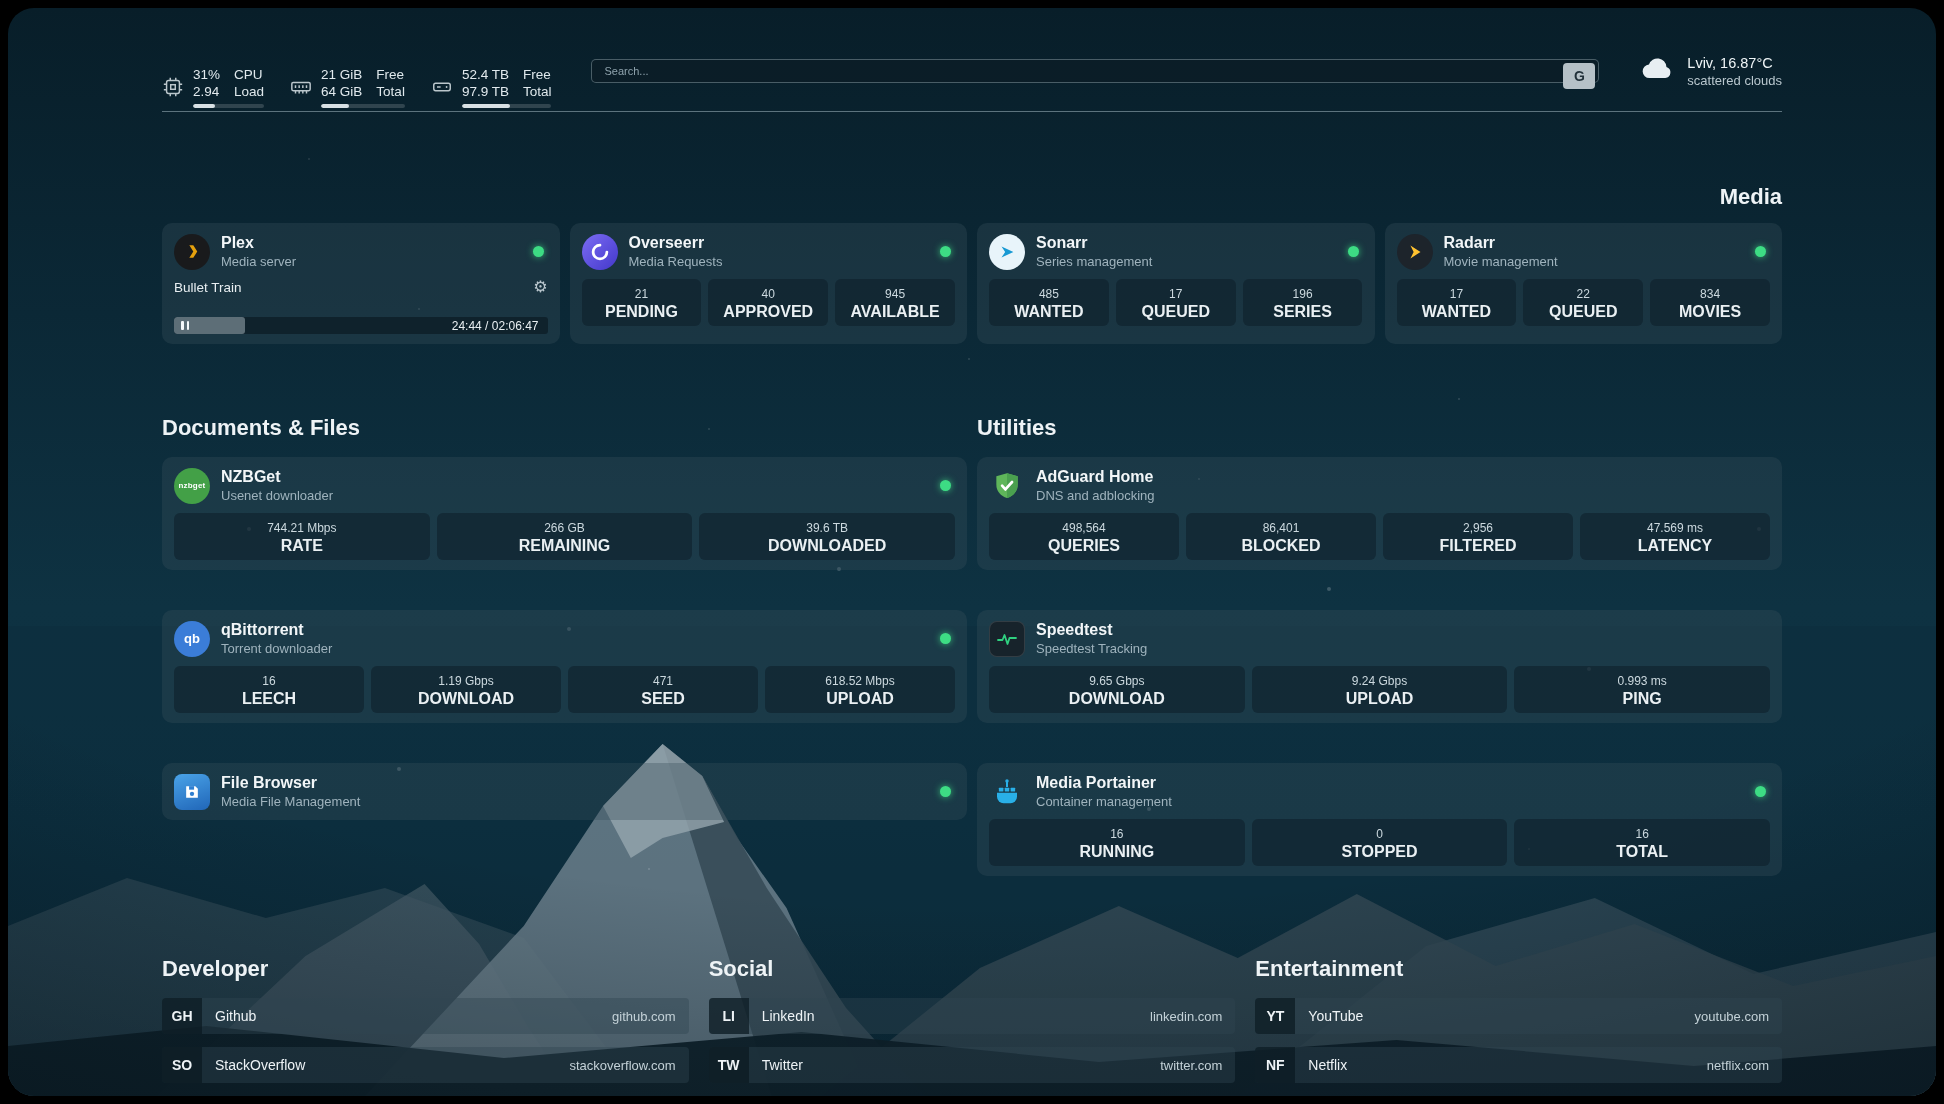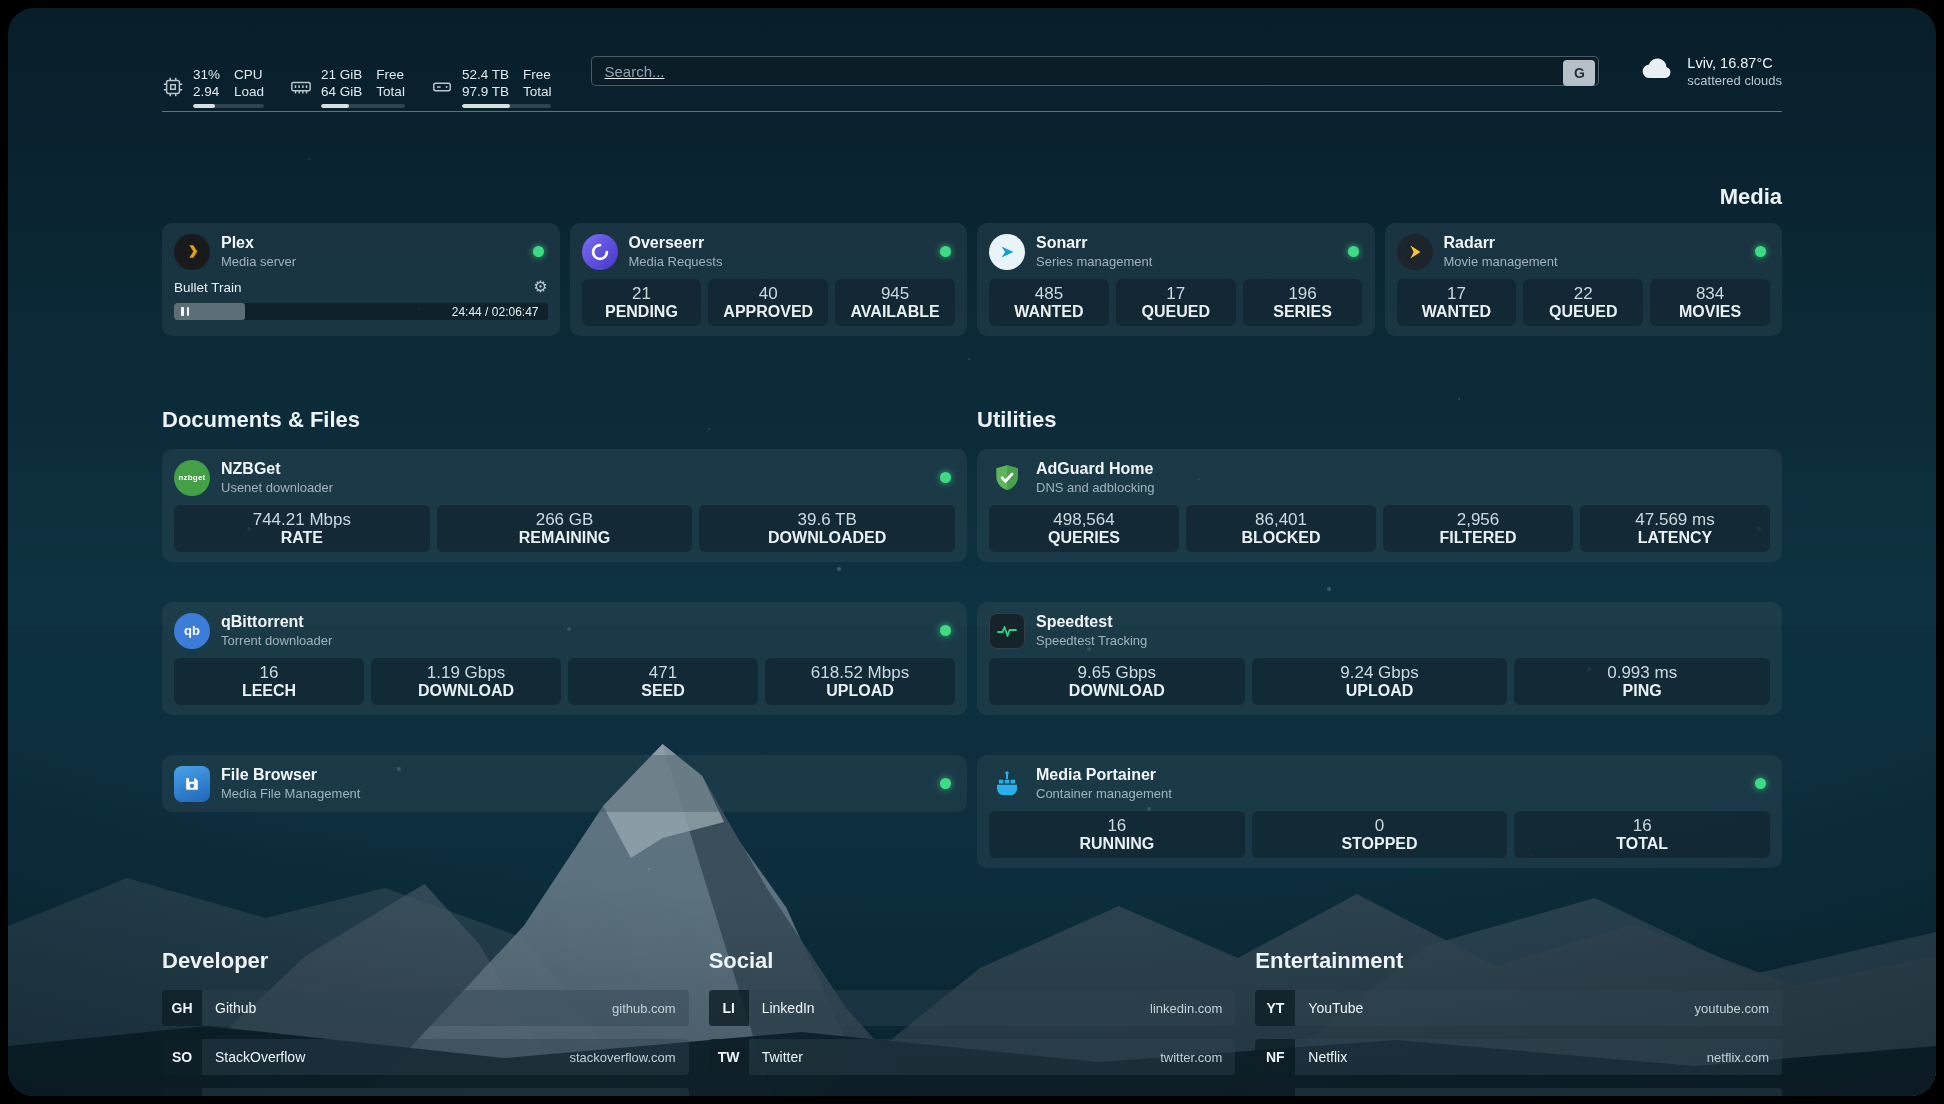--- a/index.html
+++ b/index.html
@@ -28,23 +28,23 @@
   .resources { display:flex; gap:26px; align-items:center; }
   .res { display:flex; align-items:center; gap:9px;margin-top:32px; }
   .res-icon { display:flex; align-items:center; opacity:.9; }
   .res-body { display:flex; flex-direction:column; }
   .res-grid { display:grid; grid-template-columns:auto auto; column-gap:14px; font-size:13.5px; line-height:17px; color:#e2eaee; }
   .res-grid .lbl { color:#dfe8ec; }
   .res-bar { margin-top:4px; height:4px; border-radius:2px; background:rgba(255,255,255,.16); overflow:hidden; }
   .res-bar i { display:block; height:100%; background:#d8e0e4; border-radius:2px; }
 
   .searchwrap { flex:1; margin:0 40px; position:relative; }
-  .search-input { width:100%; height:30px; border-radius:5px; border:1px solid rgba(176,196,206,.38);
-    background:rgba(12,28,37,.55); color:#e7eef2; font-size:15px; padding:0 48px 0 12px; outline:none;
-    font-family:"Liberation Sans","DejaVu Sans",sans-serif;text-decoration:underline; }
+  .search-input { width:100%; height:24px; border-radius:5px; border:1px solid rgba(176,196,206,.38);
+    background:rgba(12,28,37,.55); color:#e7eef2; font-size:11px; padding:0 48px 0 12px; outline:none;
+    font-family:"Liberation Sans","DejaVu Sans",sans-serif; }
   .search-input::placeholder { color:#8fa3ad; }
   .search-btn { position:absolute; right:4px; top:4px; width:32px; height:26px; border-radius:4px;
     background:#b6c1c7; color:#22313a; font-size:14px; font-weight:bold; display:flex; align-items:center; justify-content:center; cursor:pointer; }
 
   .weather { display:flex; align-items:center; gap:12px; }
   .weather-text { text-align:left; }
   .weather-loc { font-size:14.5px; color:#eef4f6; }
   .weather-cond { font-size:13px; color:#b9c7ce; margin-top:2px; }
 
   .divider { margin-top:14px; border:none; border-top:1px solid rgba(195,215,224,.45); }
@@ -60,21 +60,21 @@
 
   .card { background:rgba(56,80,92,.34); border-radius:10px; padding:10px 12px; cursor:pointer; }
   .card-head { display:flex; align-items:center; gap:11px; }
   .card-titles { flex:1; min-width:0; }
   .card-name { font-size:16px; font-weight:600; color:#f2f6f8; line-height:20px; }
   .card-desc { font-size:13px; color:#9fb3bd; line-height:16px; margin-top:1px; }
   .dot { width:11px; height:11px; border-radius:50%; background:#3ddc84; box-shadow:0 0 7px rgba(61,220,132,.8); margin-right:4px; }
 
   .stats { display:flex; gap:7px; margin-top:9px; }
   .stat { flex:1; background:rgba(13,30,40,.55); border-radius:6px; padding:6px 4px 7px; text-align:center; }
-  .stat-value { font-size:17px; color:#ccd9df; line-height:18px; }
+  .stat-value { font-size:12px; color:#ccd9df; line-height:18px; }
   .stat-label { font-size:16px; font-weight:700; color:#eaf0f3; line-height:15px; margin-top:1px; }
 
   
   .svc { width:36px; height:36px; border-radius:50%; flex:0 0 auto; display:flex; align-items:center; justify-content:center; overflow:hidden; }
   .svc.square { border-radius:8px; }
   .svc-plex { background:#191a1c; }
   .svc-overseerr { background:linear-gradient(135deg,#7c6cf4,#4338ca); }
   .svc-sonarr { background:#e8f4fa; }
   .svc-radarr { background:#1d242b; }
   .svc-nzbget { background:#43a047; }
@@ -83,21 +83,21 @@
   .svc-qb span { color:#fff; font-size:13px; font-weight:700; }
   .svc-fb { background:linear-gradient(160deg,#4aa3e8,#2066b8); }
   .svc-speedtest { background:#17232b; border:1px solid rgba(255,255,255,.12); }
   .svc-portainer { background:transparent; }
   .svc-adguard { background:transparent; }
 
   
   .np-row { display:flex; align-items:center; margin-top:9px; }
   .np-title { flex:1; font-size:13.5px; color:#e8eef1; }
   .gear { font-size:16px; color:#b9c6cd; cursor:pointer; line-height:16px; }
-  .track { position:relative; margin-top:8px; height:17px; border-radius:3px; background:rgba(9,22,30,.62); overflow:hidden; }
+  .track { position:relative; margin-top:22px; height:17px; border-radius:3px; background:rgba(9,22,30,.62); overflow:hidden; }
   .track .fill { height:100%; border-radius:3px; background:rgba(203,216,224,.42); display:flex; align-items:center; padding-left:7px; gap:3px; }
   .pbar { width:2.5px; height:9px; background:#f4f8fa; border-radius:1px; }
   .track .time { position:absolute; right:9px; top:50%; transform:translateY(-50%); font-size:12px; color:#e9eff2; }
 
   
   .bookmarks { display:grid; grid-template-columns:repeat(3,1fr); column-gap:20px; margin-top:80px; }
   .bm-title { margin-bottom:16px; }
   .bm-list { display:flex; flex-direction:column; gap:13px; }
   .bm { display:flex; align-items:center; height:36px; background:rgba(48,70,82,.42); border-radius:4px; overflow:hidden; cursor:pointer; text-decoration:none; color:inherit; }
   .bm-abbr { width:40px; height:36px; background:rgba(9,23,31,.68); color:#eef3f6; font-size:14px; font-weight:600; display:flex; align-items:center; justify-content:center; flex:0 0 auto; }

